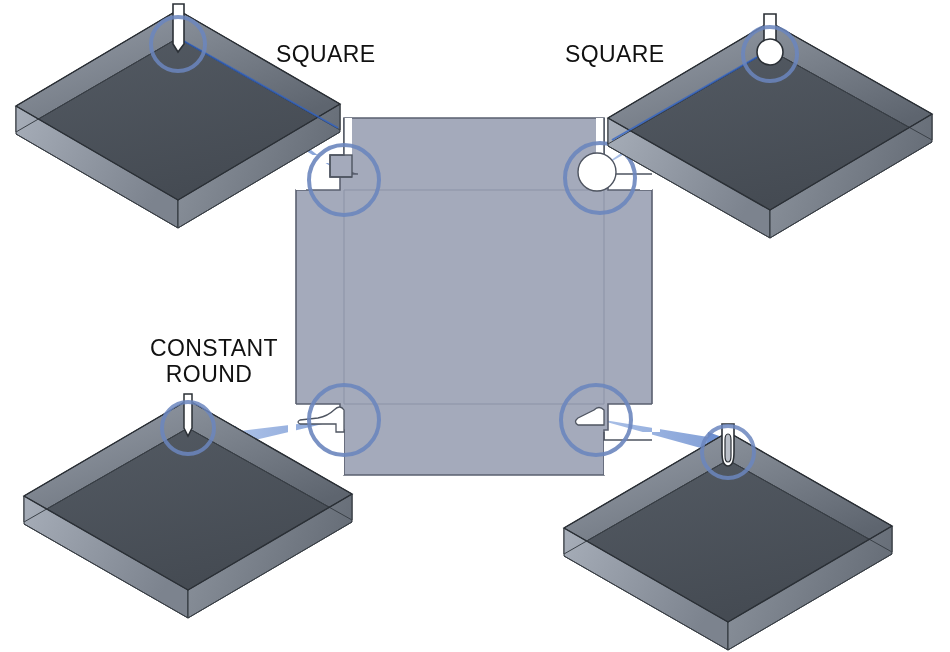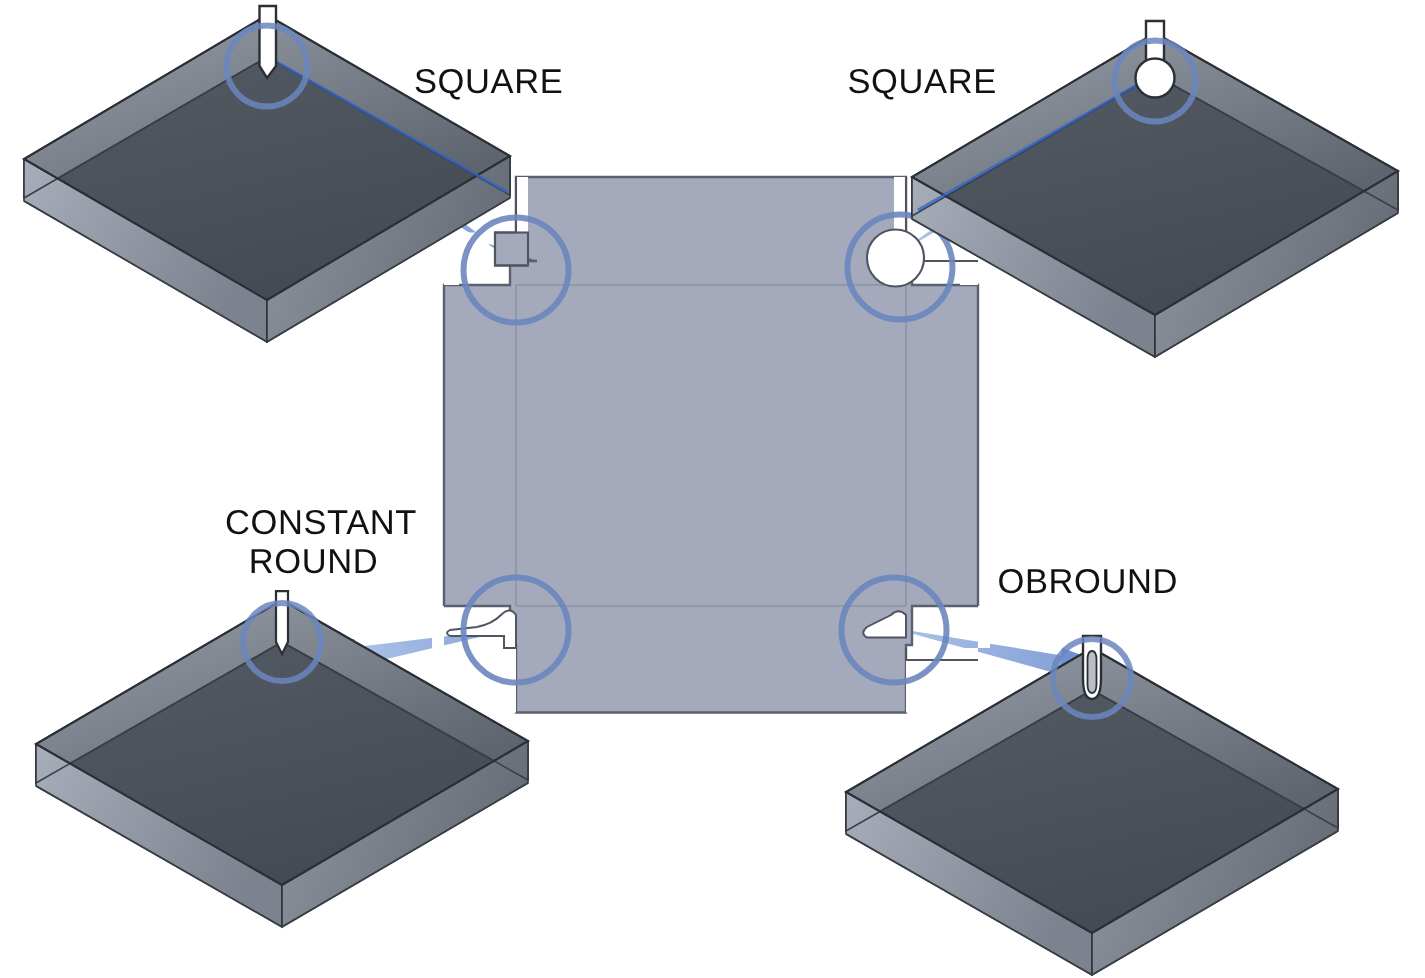--- a/index.html
+++ b/index.html
@@ -152,15 +152,14 @@
       <path d="M 722 424 L 722 452 Q 722 466 728 466 Q 734 466 734 452 L 734 424 Z" fill="#ffffff" stroke="#2B3036" stroke-width="1.6"></path>
       <path d="M 725 440 Q 725 434 728 434 Q 731 434 731 440 L 731 456 Q 731 462 728 462 Q 725 462 725 456 Z" fill="#B9BEC7" stroke="#2B3036" stroke-width="1.2"></path>
       <circle cx="728" cy="452" r="26" fill="none" stroke="#6B86BE" stroke-width="4" opacity="0.85"></circle>
     </g>
   </svg>
 
   <div class="label lbl-square">SQUARE</div>
   <div class="label lbl-round">SQUARE</div>
   <div class="label lbl-cw">CONSTANT
 ROUND</div>
-  <div class="label lbl-obround">OBROUND</div>
 
 </div>
 
 </body></html>

